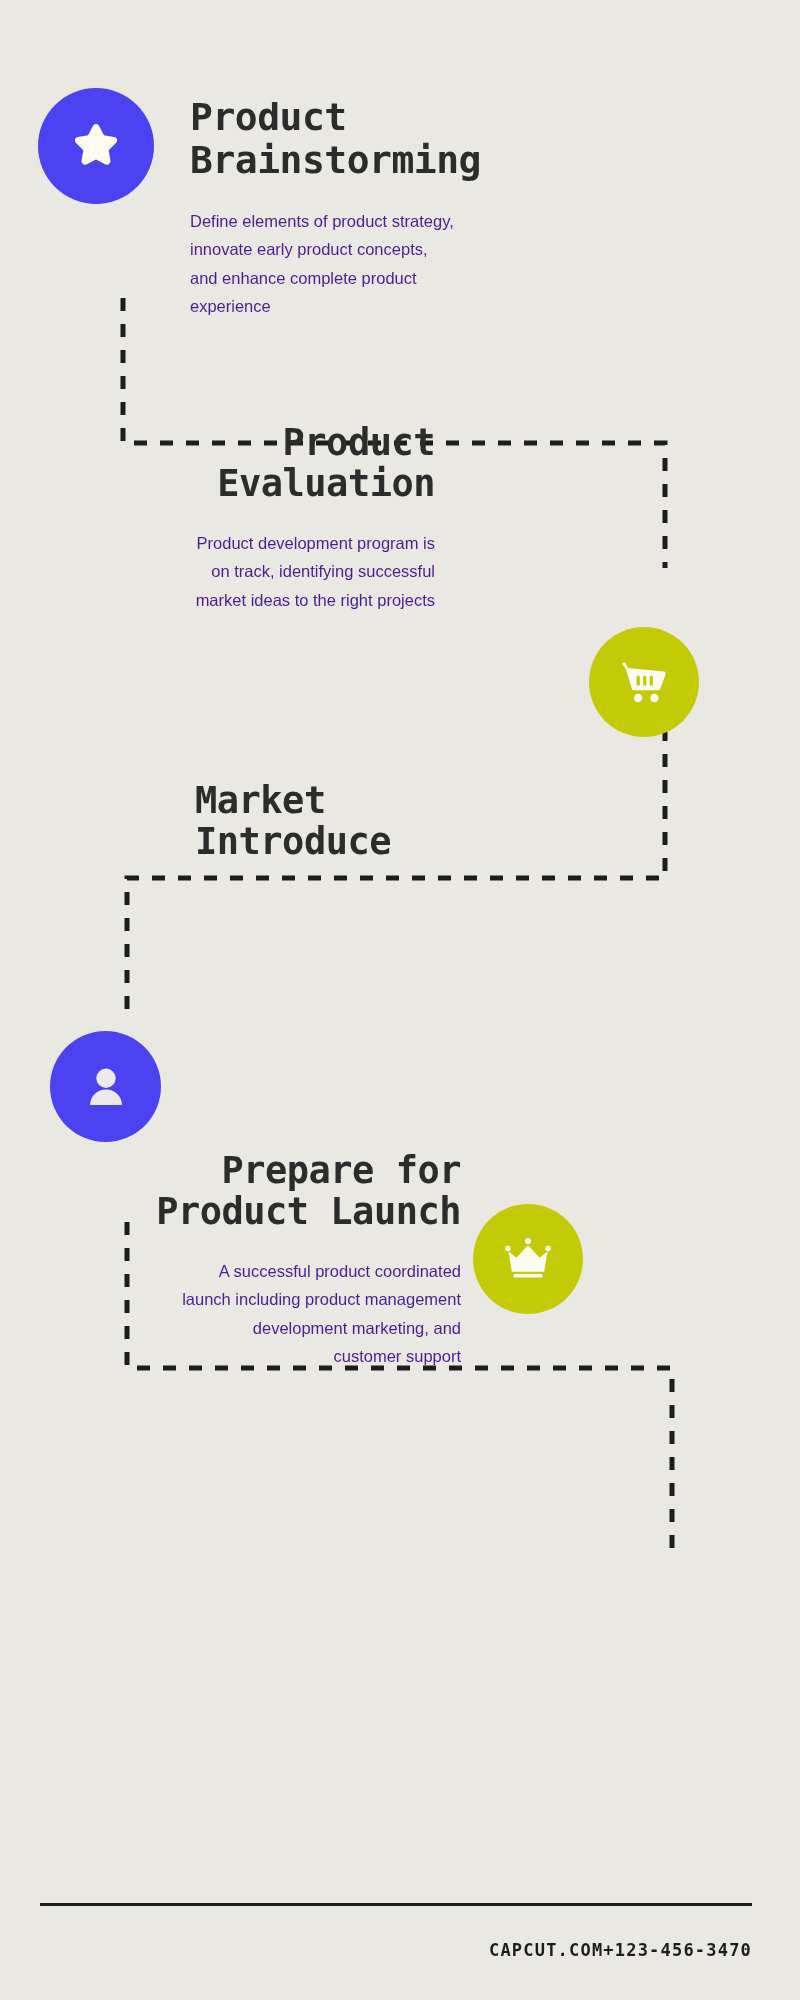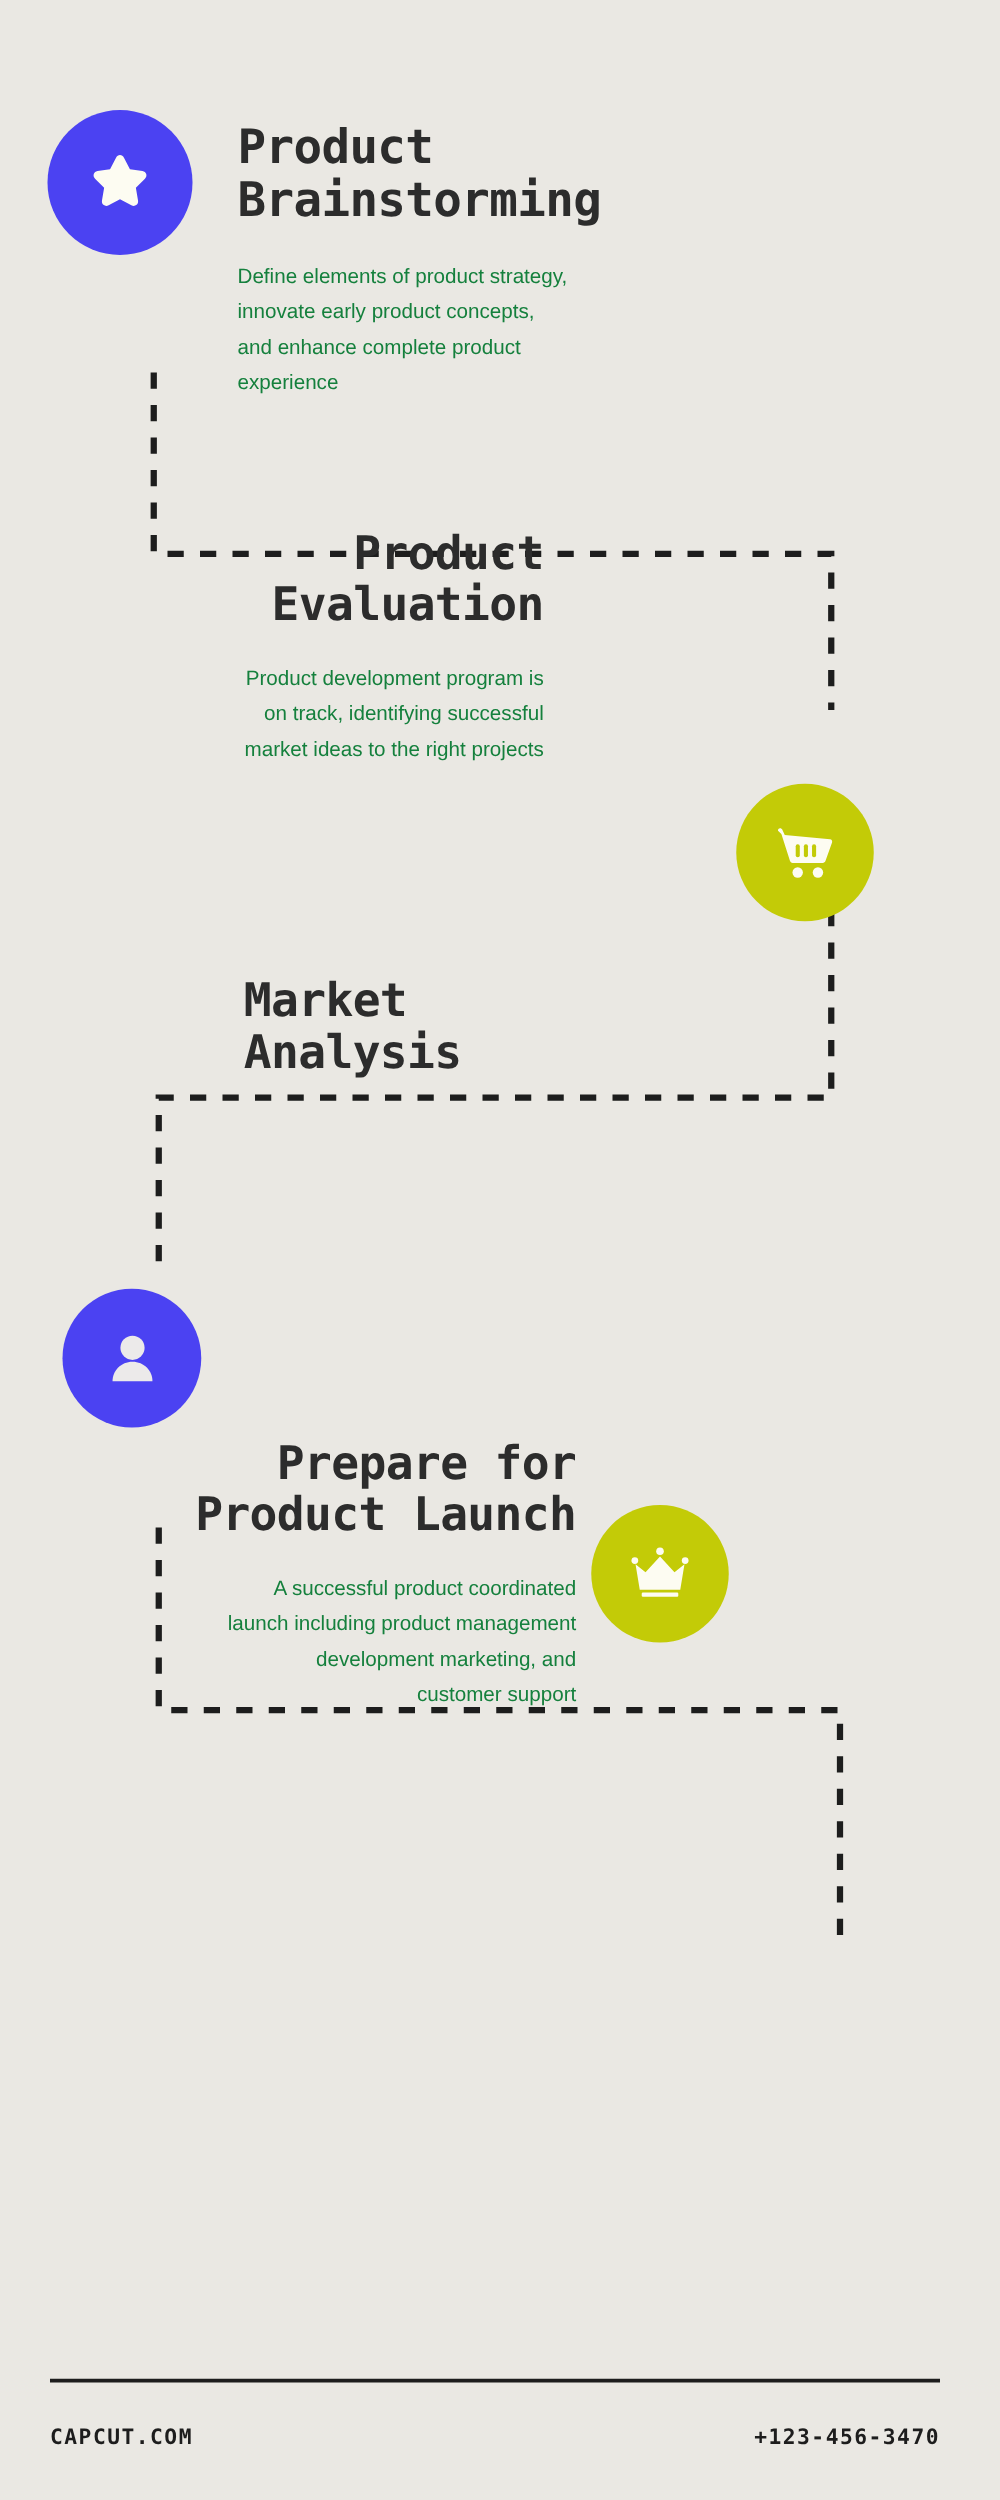--- a/index.html
+++ b/index.html
@@ -59,21 +59,21 @@
     line-height: 1.12;
     letter-spacing: -0.5px;
     color: #2c2c2c;
     white-space: pre-line;
   }
   .step p {
     margin: 0;
     font-family: "Liberation Sans", sans-serif;
     font-size: 16.5px;
     line-height: 1.72;
-    color: #15803d;
+    color: #4c1d95;
     white-space: pre-line;
   }
 
   .align-left  { text-align: left; }
   .align-right { text-align: right; }
 
   
   #step-1 { left: 190px; top: 96px; width: 360px; }
   #step-1 h2 { font-size: 38px; }
   #step-1 p  { margin-top: 26px; }
@@ -99,21 +99,21 @@
     height: 3px;
     background: #1d1d1d;
     z-index: 2;
   }
   .footer {
     position: absolute;
     left: 40px;
     top: 1940px;
     width: 712px;
     display: flex;
-    justify-content: space-between;
+    justify-content: flex-end;
     align-items: center;
     z-index: 2;
   }
   .footer span {
     font-family: "DejaVu Sans Mono", "Liberation Mono", monospace;
     font-weight: bold;
     font-size: 17px;
     letter-spacing: 1.2px;
     color: #1d1d1d;
   }
@@ -176,21 +176,21 @@
     <span>
       <svg width="54" height="54" viewBox="0 0 24 24">
         <circle cx="12" cy="8.1" r="4.3" fill="#eceaea"></circle>
         <path fill="#eceaea" d="M12 13.1c-4.1 0-7.1 3.2-7.1 6.9h14.2c0-3.7-3-6.9-7.1-6.9z"></path>
       </svg>
     </span>
   </div>
 
   <div class="step align-left" id="step-3">
     <h2>Market
-Analysis</h2>
+Introduce</h2>
   </div>
 
   <div class="badge olive" style="left:473px; top:1204px; width:110px; height:110px;">
     <span>
       <svg width="54" height="54" viewBox="0 0 24 24">
         <path fill="#fdfcf2" d="M3.3 8.6l3.55 2.85L12 5.9l5.15 5.55L20.7 8.6l-1.5 9.1H4.8z"></path>
         <rect x="5.5" y="18.7" width="13" height="1.5" rx=".4" fill="#fdfcf2"></rect>
         <circle cx="12" cy="4.0" r="1.35" fill="#fdfcf2"></circle>
         <circle cx="3.05" cy="7.3" r="1.2" fill="#fdfcf2"></circle>
         <circle cx="20.95" cy="7.3" r="1.2" fill="#fdfcf2"></circle>

